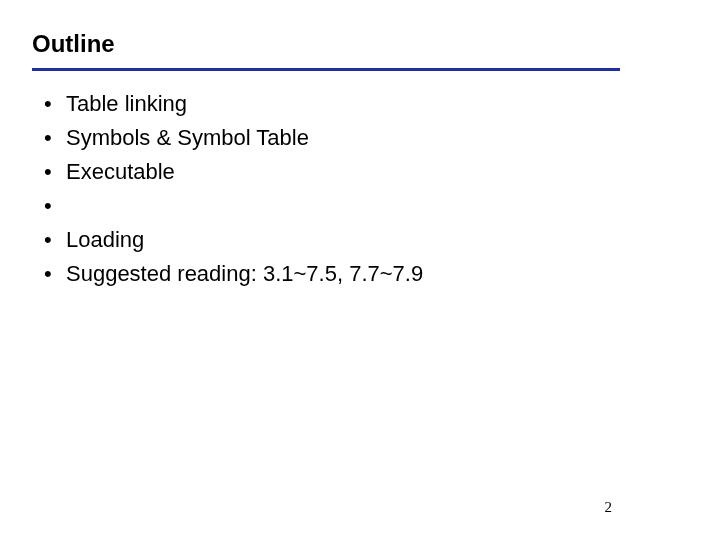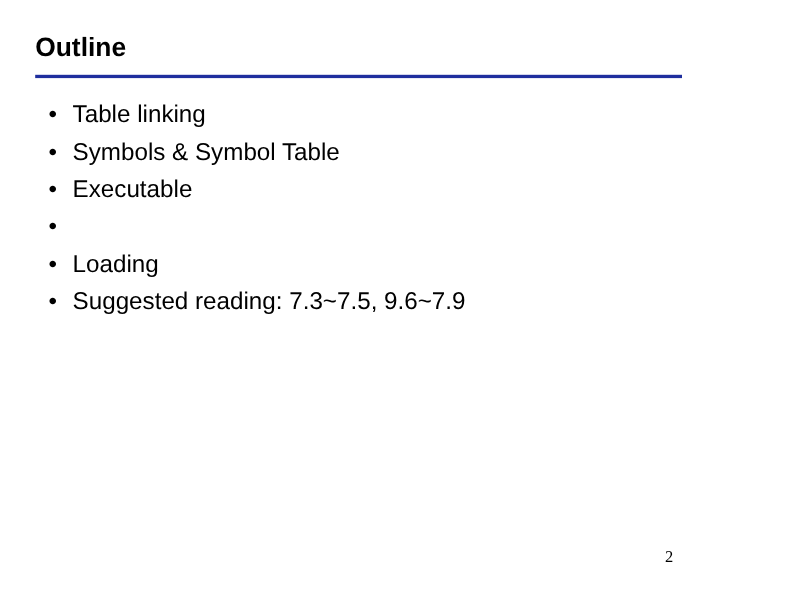--- a/index.html
+++ b/index.html
@@ -77,17 +77,17 @@
     </li>
     <li>
       <span class="bullet">•</span>
     </li>
     <li>
       <span class="bullet">•</span>
       <span>Loading</span>
     </li>
     <li>
       <span class="bullet">•</span>
-      <span>Suggested reading: 7.3~7.5, 9.6~7.9</span>
+      <span>Suggested reading: 3.1~7.5, 7.7~7.9</span>
     </li>
   </ul>
   <div class="page-number">2</div>
 </div>
 
 </body></html>

